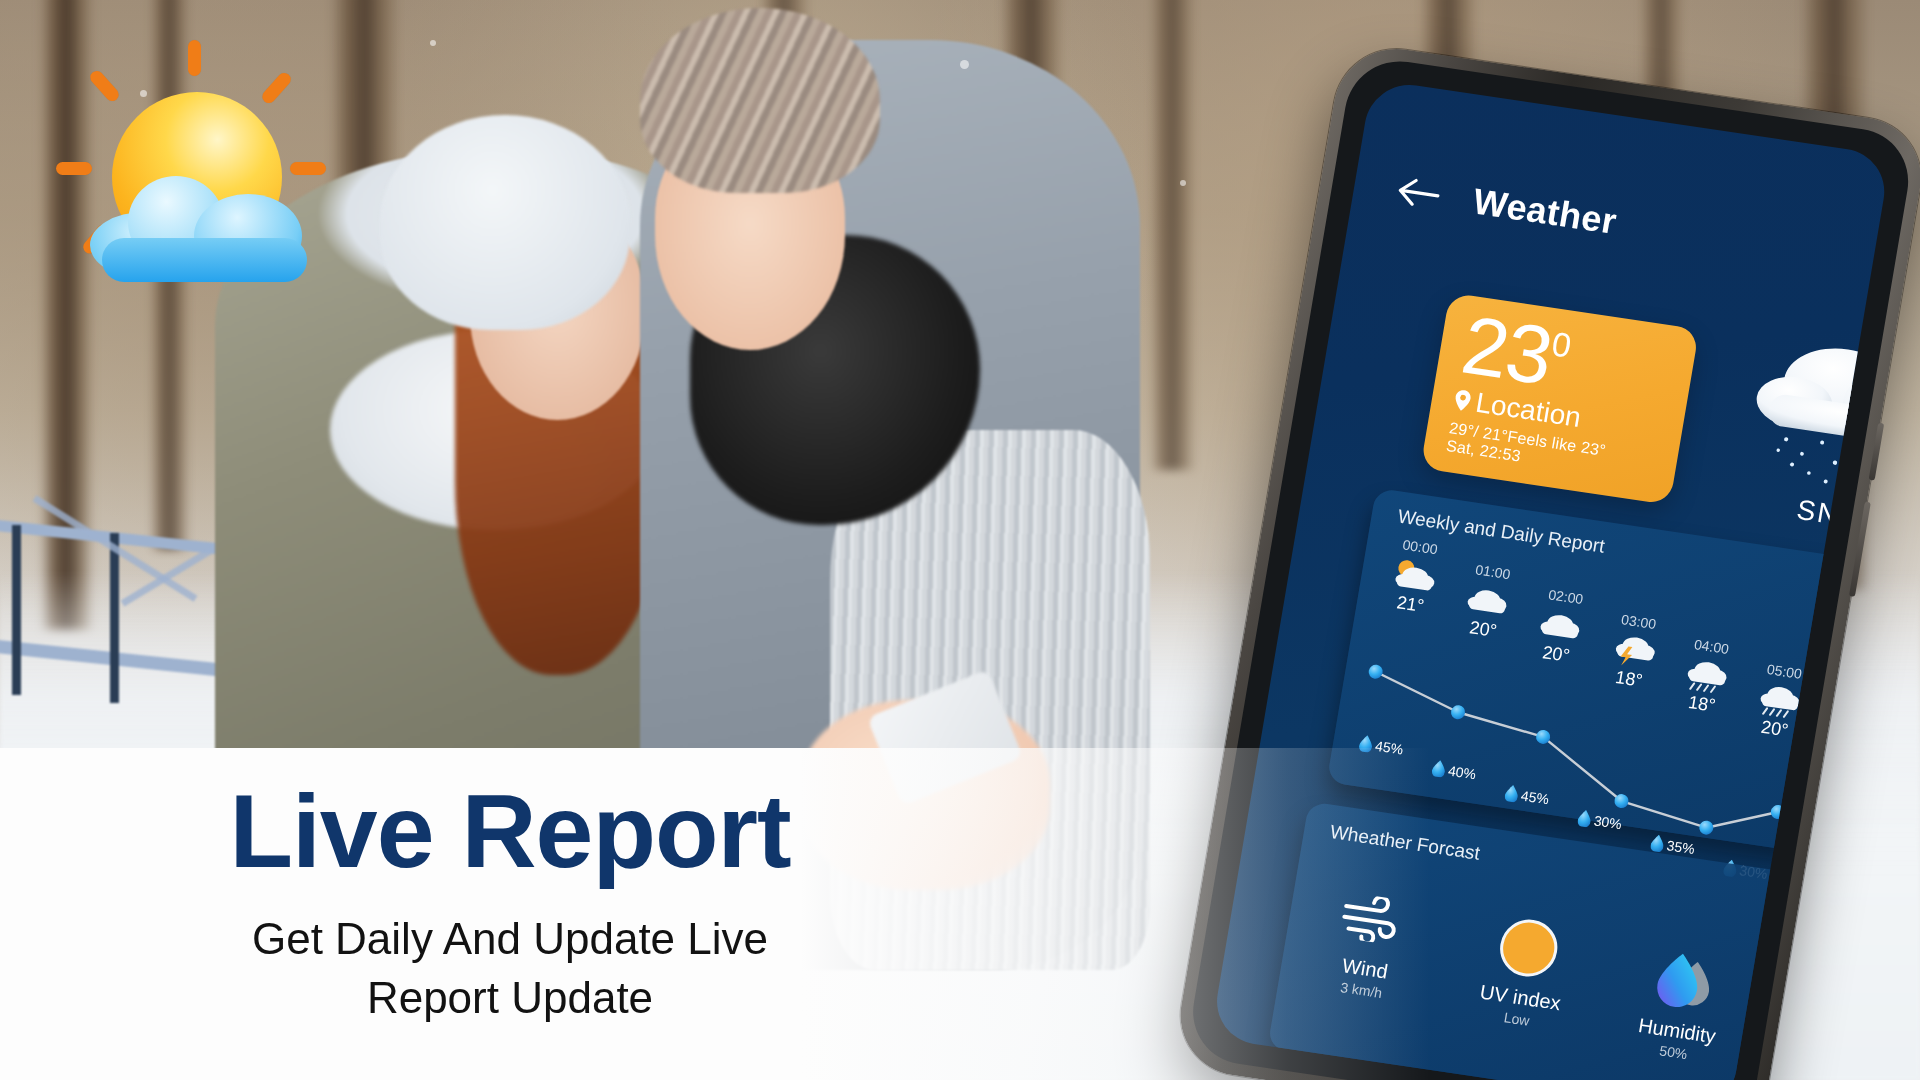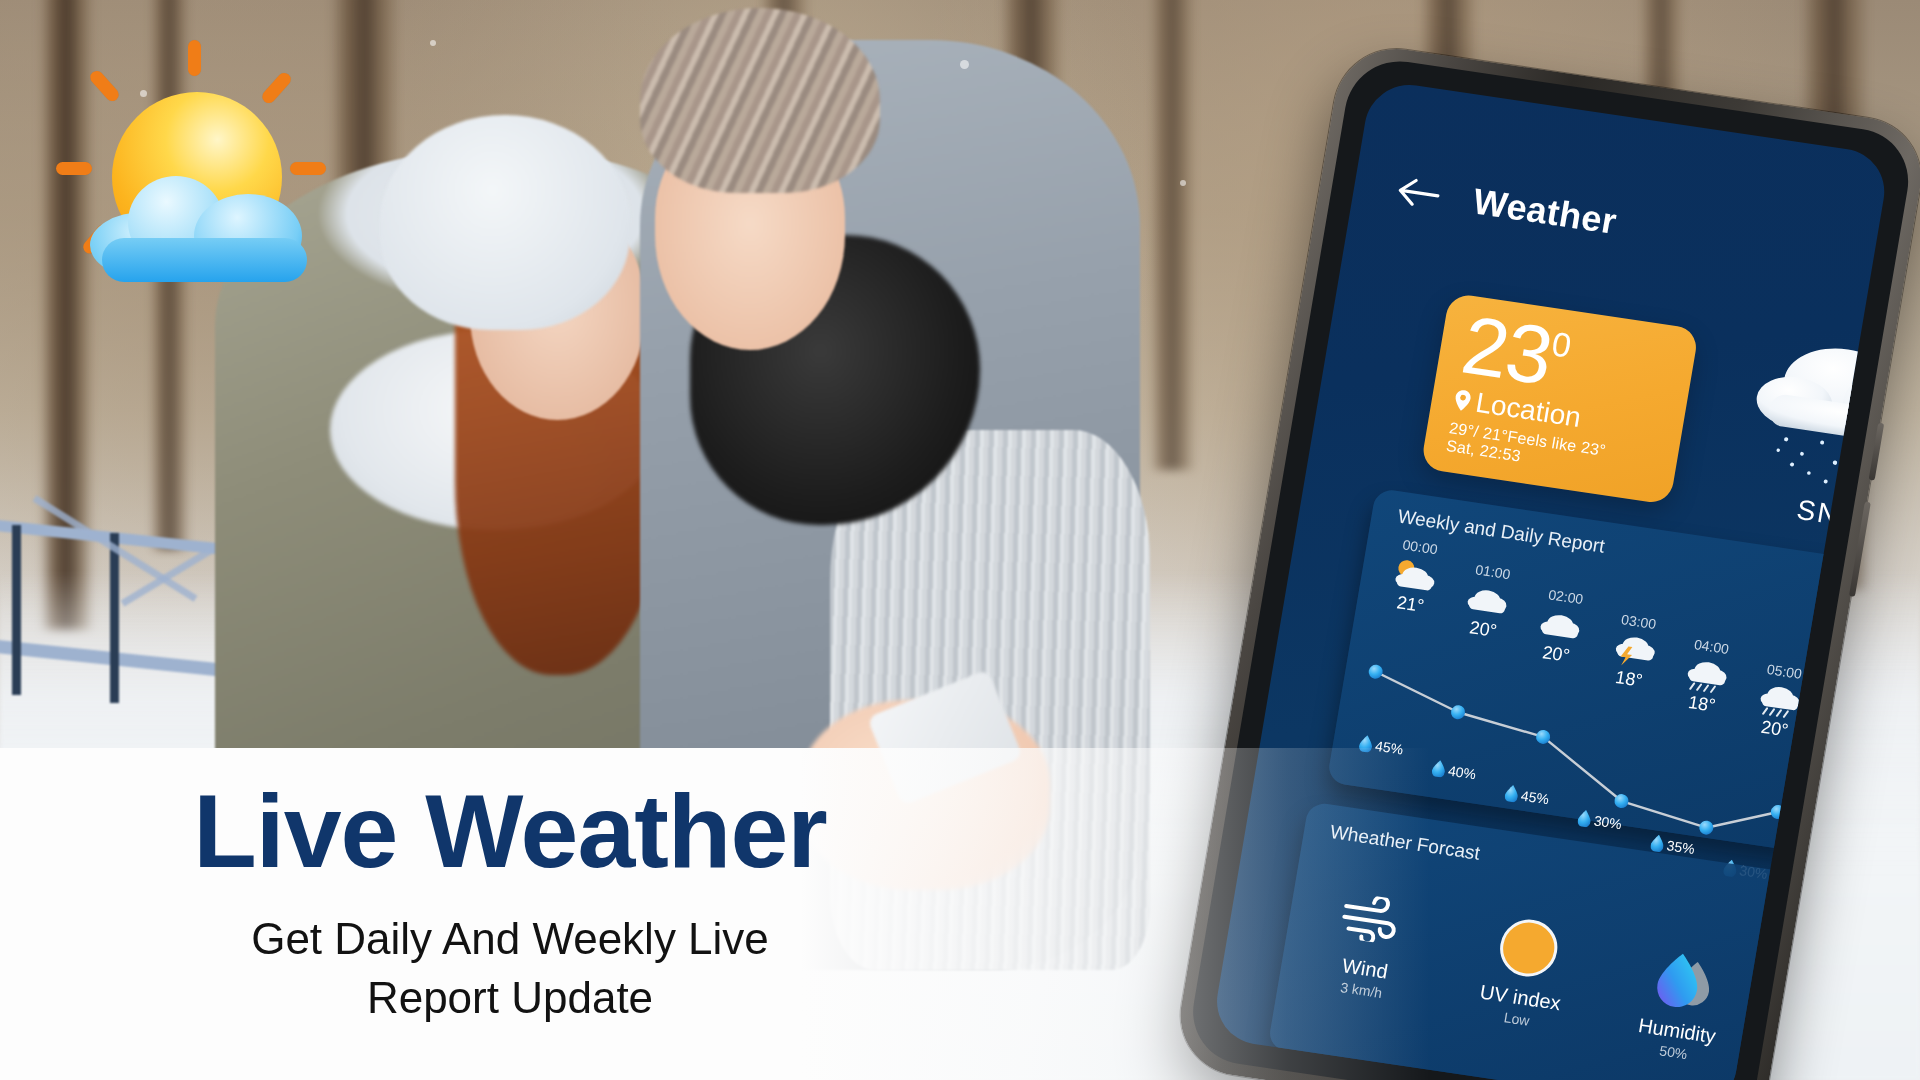--- a/index.html
+++ b/index.html
@@ -565,17 +565,17 @@
           <div class="fc-label">Humidity</div>
           <div class="fc-value">50%</div>
         </div>
       </div>
 
     </div>
   </div>
 </div>
 
 <div id="white-panel"></div>
-<div id="headline">Live Weather</div>
+<div id="headline">Live Report</div>
 <div id="subline">
-  <div>Get Daily And Weekly Live</div>
+  <div>Get Daily And Update Live</div>
   <div>Report Update</div>
 </div>
 
 </body></html>

